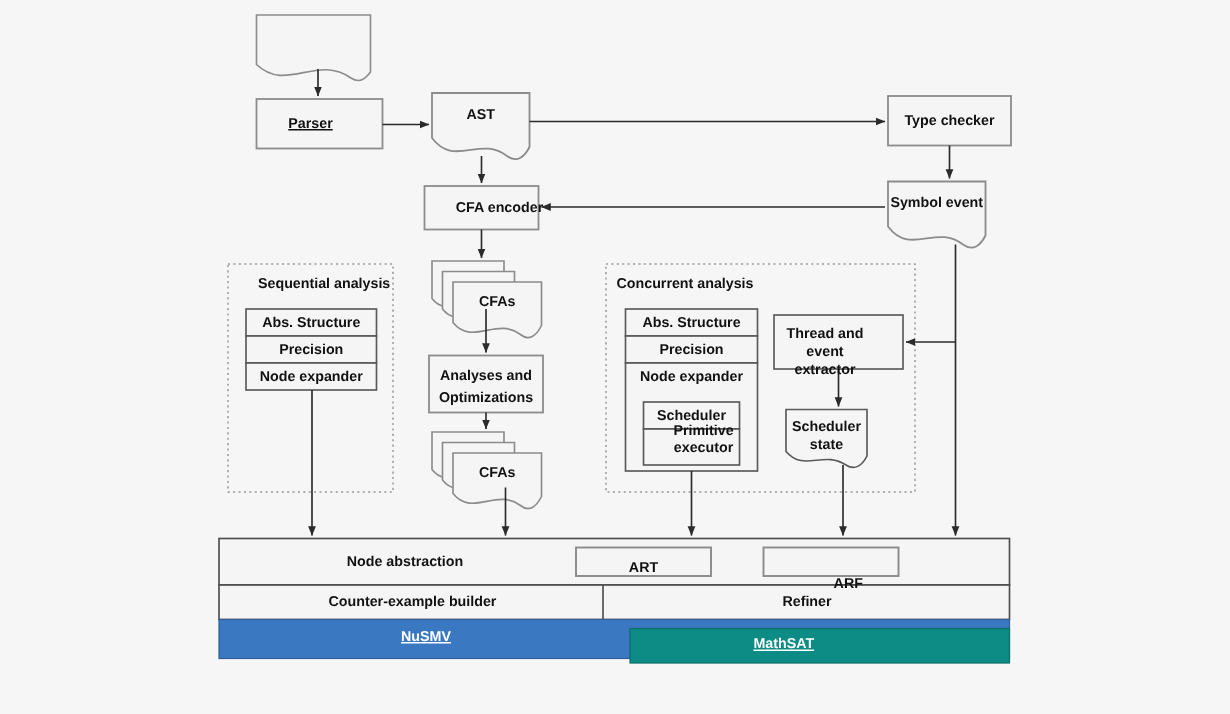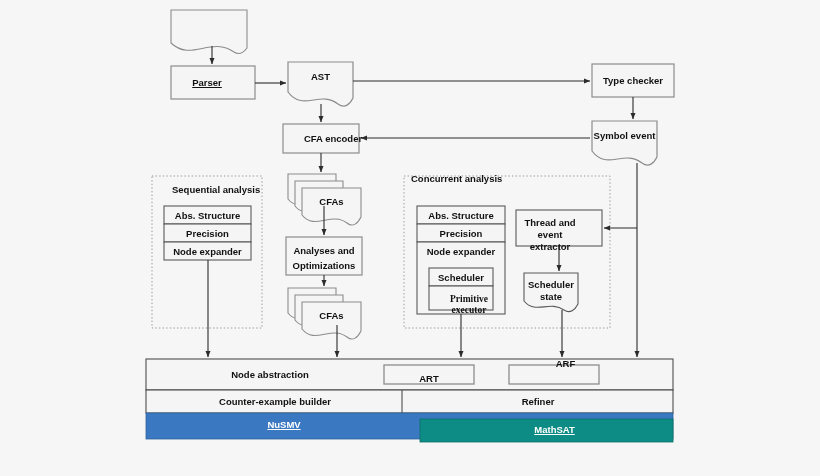--- a/index.html
+++ b/index.html
@@ -164,38 +164,38 @@
 Optimizations</div>
 
   <div class="lbl" style="left:302px; top:310px; width:59px;">CFAs</div>
 
   <div class="lbl group" style="left:172px; top:184px; width:110px; text-align:left;">Sequential analysis</div>
 
   <div class="lbl" style="left:164px; top:210px; width:87px;">Abs. Structure</div>
   <div class="lbl" style="left:164px; top:228px; width:87px;">Precision</div>
   <div class="lbl" style="left:164px; top:246px; width:87px;">Node expander</div>
 
-  <div class="lbl group" style="left:411px; top:173px; width:140px; text-align:left;">Concurrent analysis</div>
+  <div class="lbl group" style="left:411px; top:184px; width:140px; text-align:left;">Concurrent analysis</div>
 
   <div class="lbl" style="left:417px; top:210px; width:88px;">Abs. Structure</div>
   <div class="lbl" style="left:417px; top:228px; width:88px;">Precision</div>
   <div class="lbl" style="left:417px; top:246px; width:88px;">Node expander</div>
   <div class="lbl" style="left:429px; top:272px; width:64px;">Scheduler</div>
-  <div class="lbl" style="left:429px; top:294px; width:80px; line-height:11px;font-family:Liberation Serif, serif;">Primitive
+  <div class="lbl" style="left:429px; top:282px; width:80px; line-height:11px;">Primitive
 executor</div>
 
   <div class="lbl" style="left:516px; top:217px; width:68px; line-height:12px;">Thread and event
 extractor</div>
 
   <div class="lbl" style="left:524px; top:279px; width:54px; line-height:12px;">Scheduler
 state</div>
 
   <div class="lbl" style="left:180px; top:369px; width:180px;">Node abstraction</div>
   <div class="lbl" style="left:384px; top:373px; width:90px;">ART</div>
-  <div class="lbl" style="left:509px; top:358px; width:113px;">ARF</div>
+  <div class="lbl" style="left:509px; top:384px; width:113px;">ARF</div>
 
   <div class="lbl" style="left:404px; top:396px; width:268px;">Refiner</div>
   <div class="lbl" style="left:150px; top:396px; width:250px;">Counter-example builder</div>
 
   <div class="lbl white" style="left:150px; top:419px; width:268px;">NuSMV</div>
-  <div class="lbl white" style="left:428px; top:424px; width:253px;">MathSAT</div>
+  <div class="lbl white" style="left:396px; top:424px; width:253px;">MathSAT</div>
 
 </div>
 
 </body></html>

